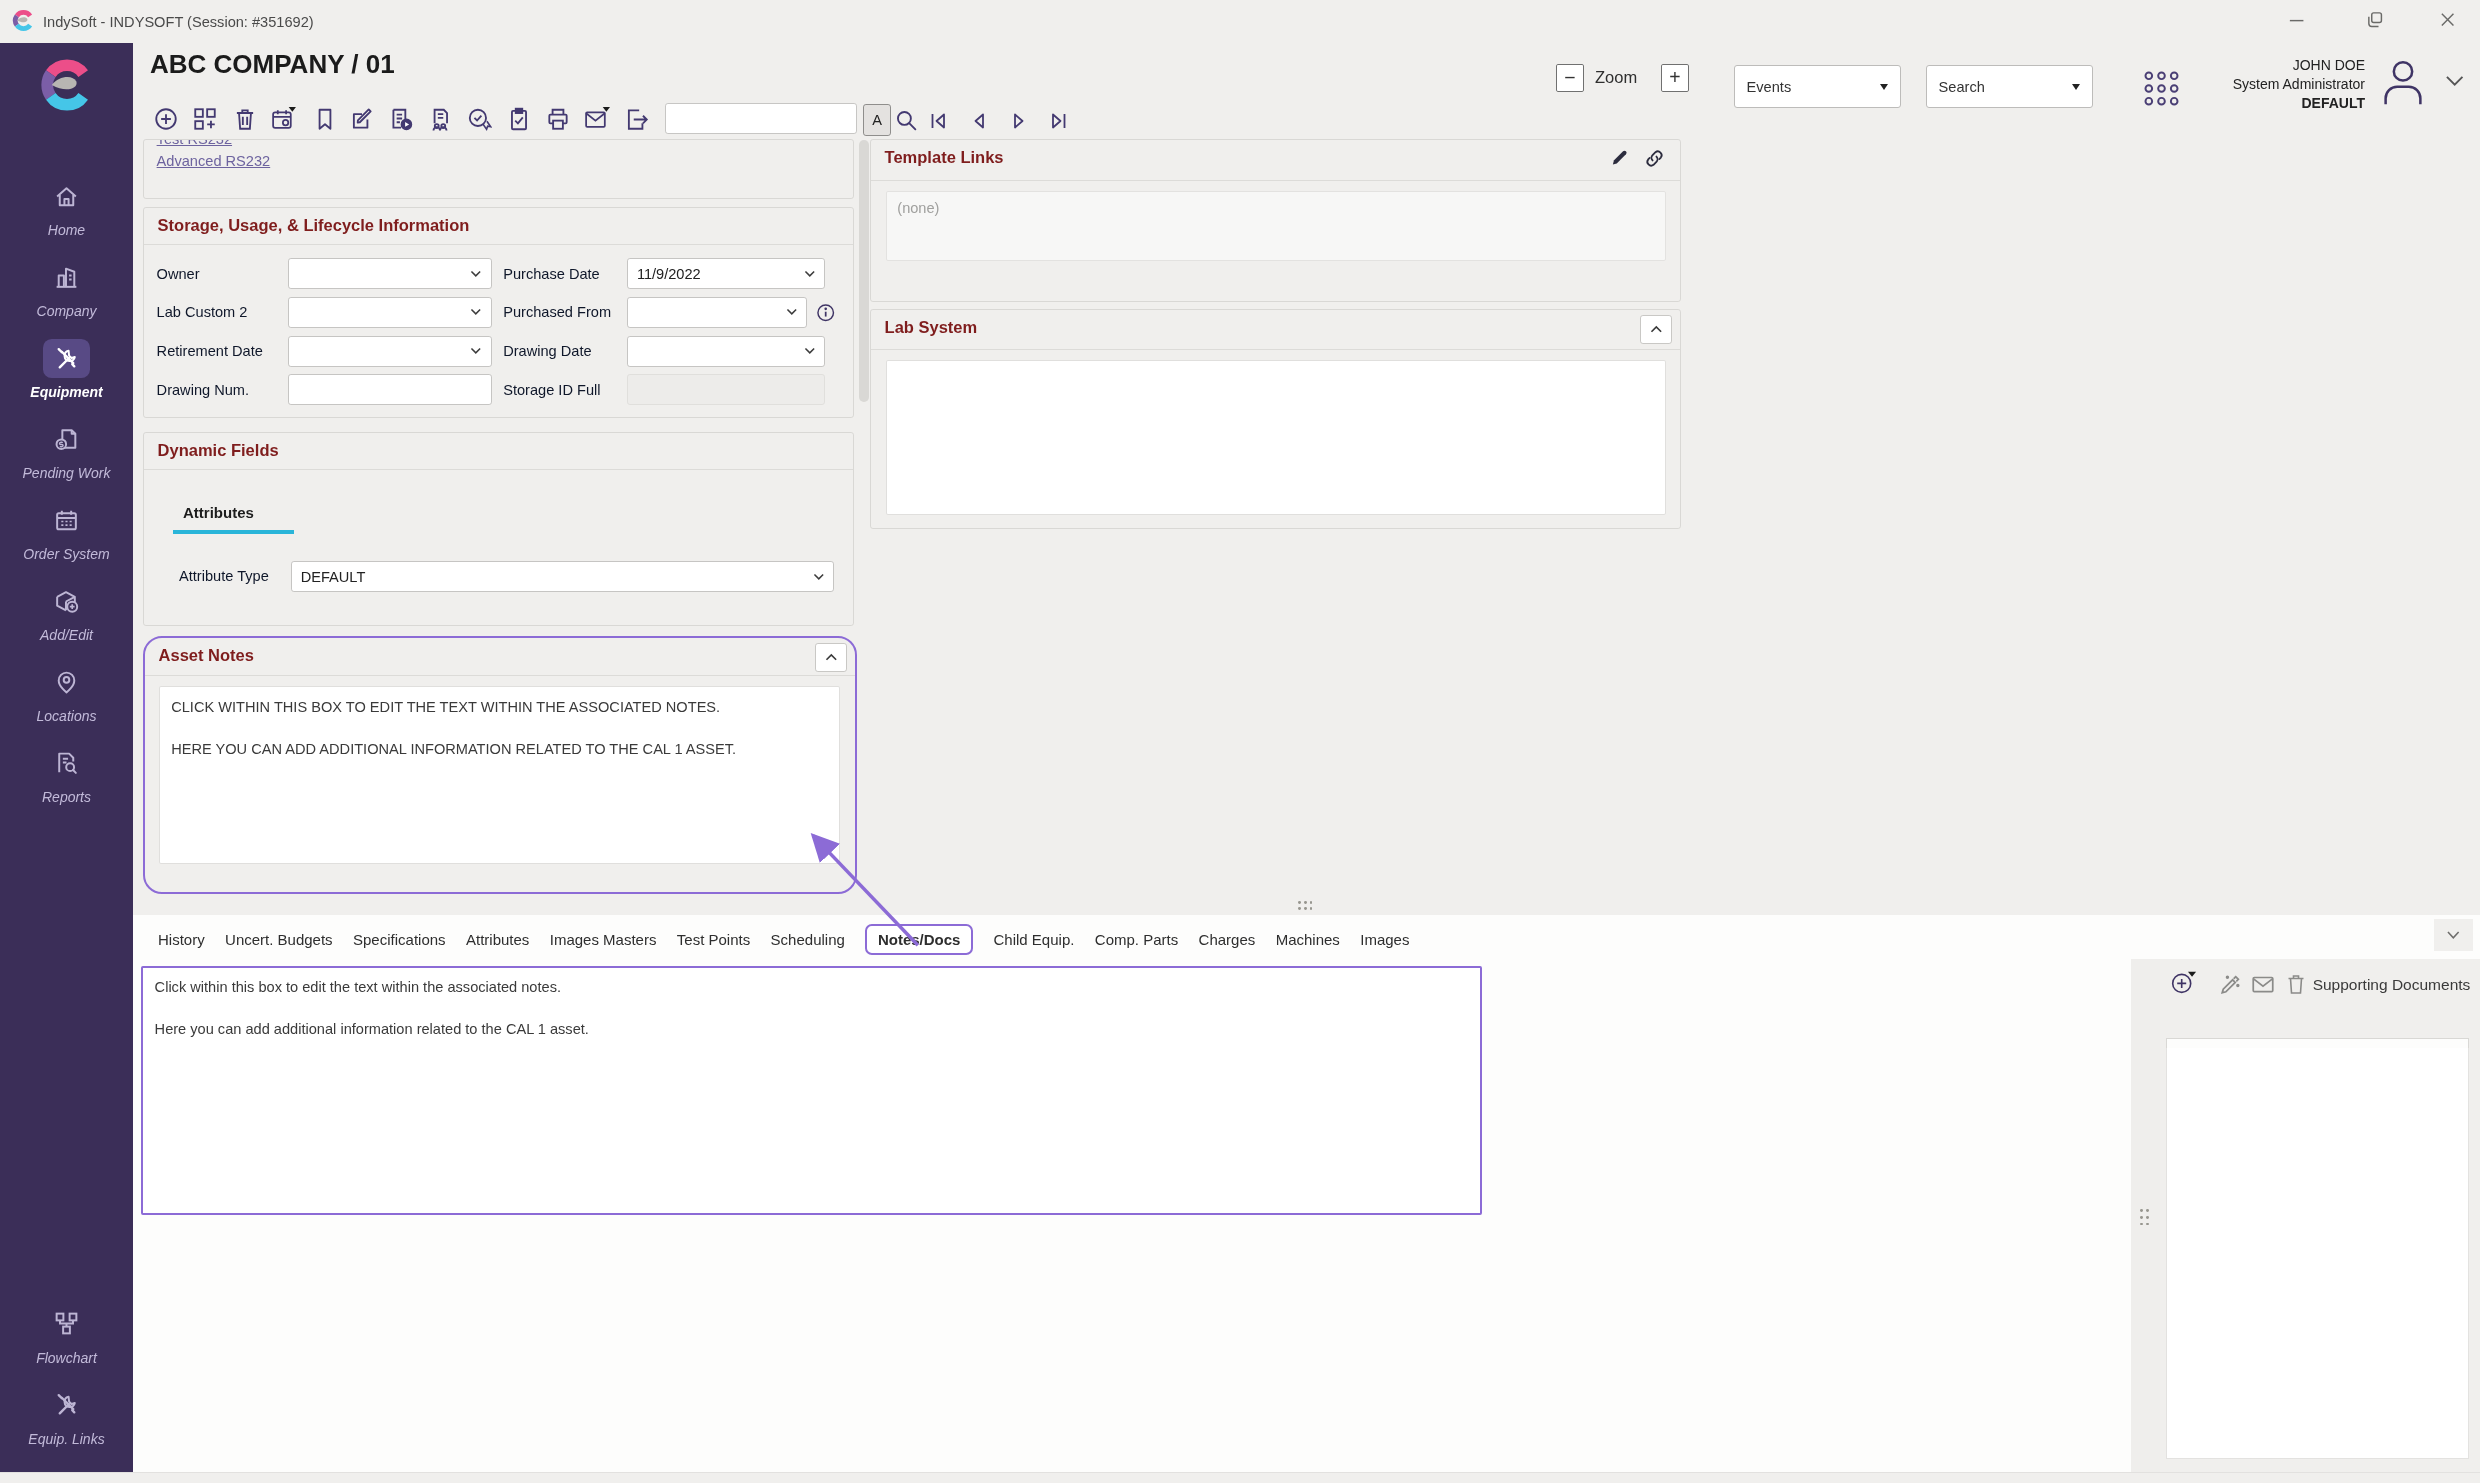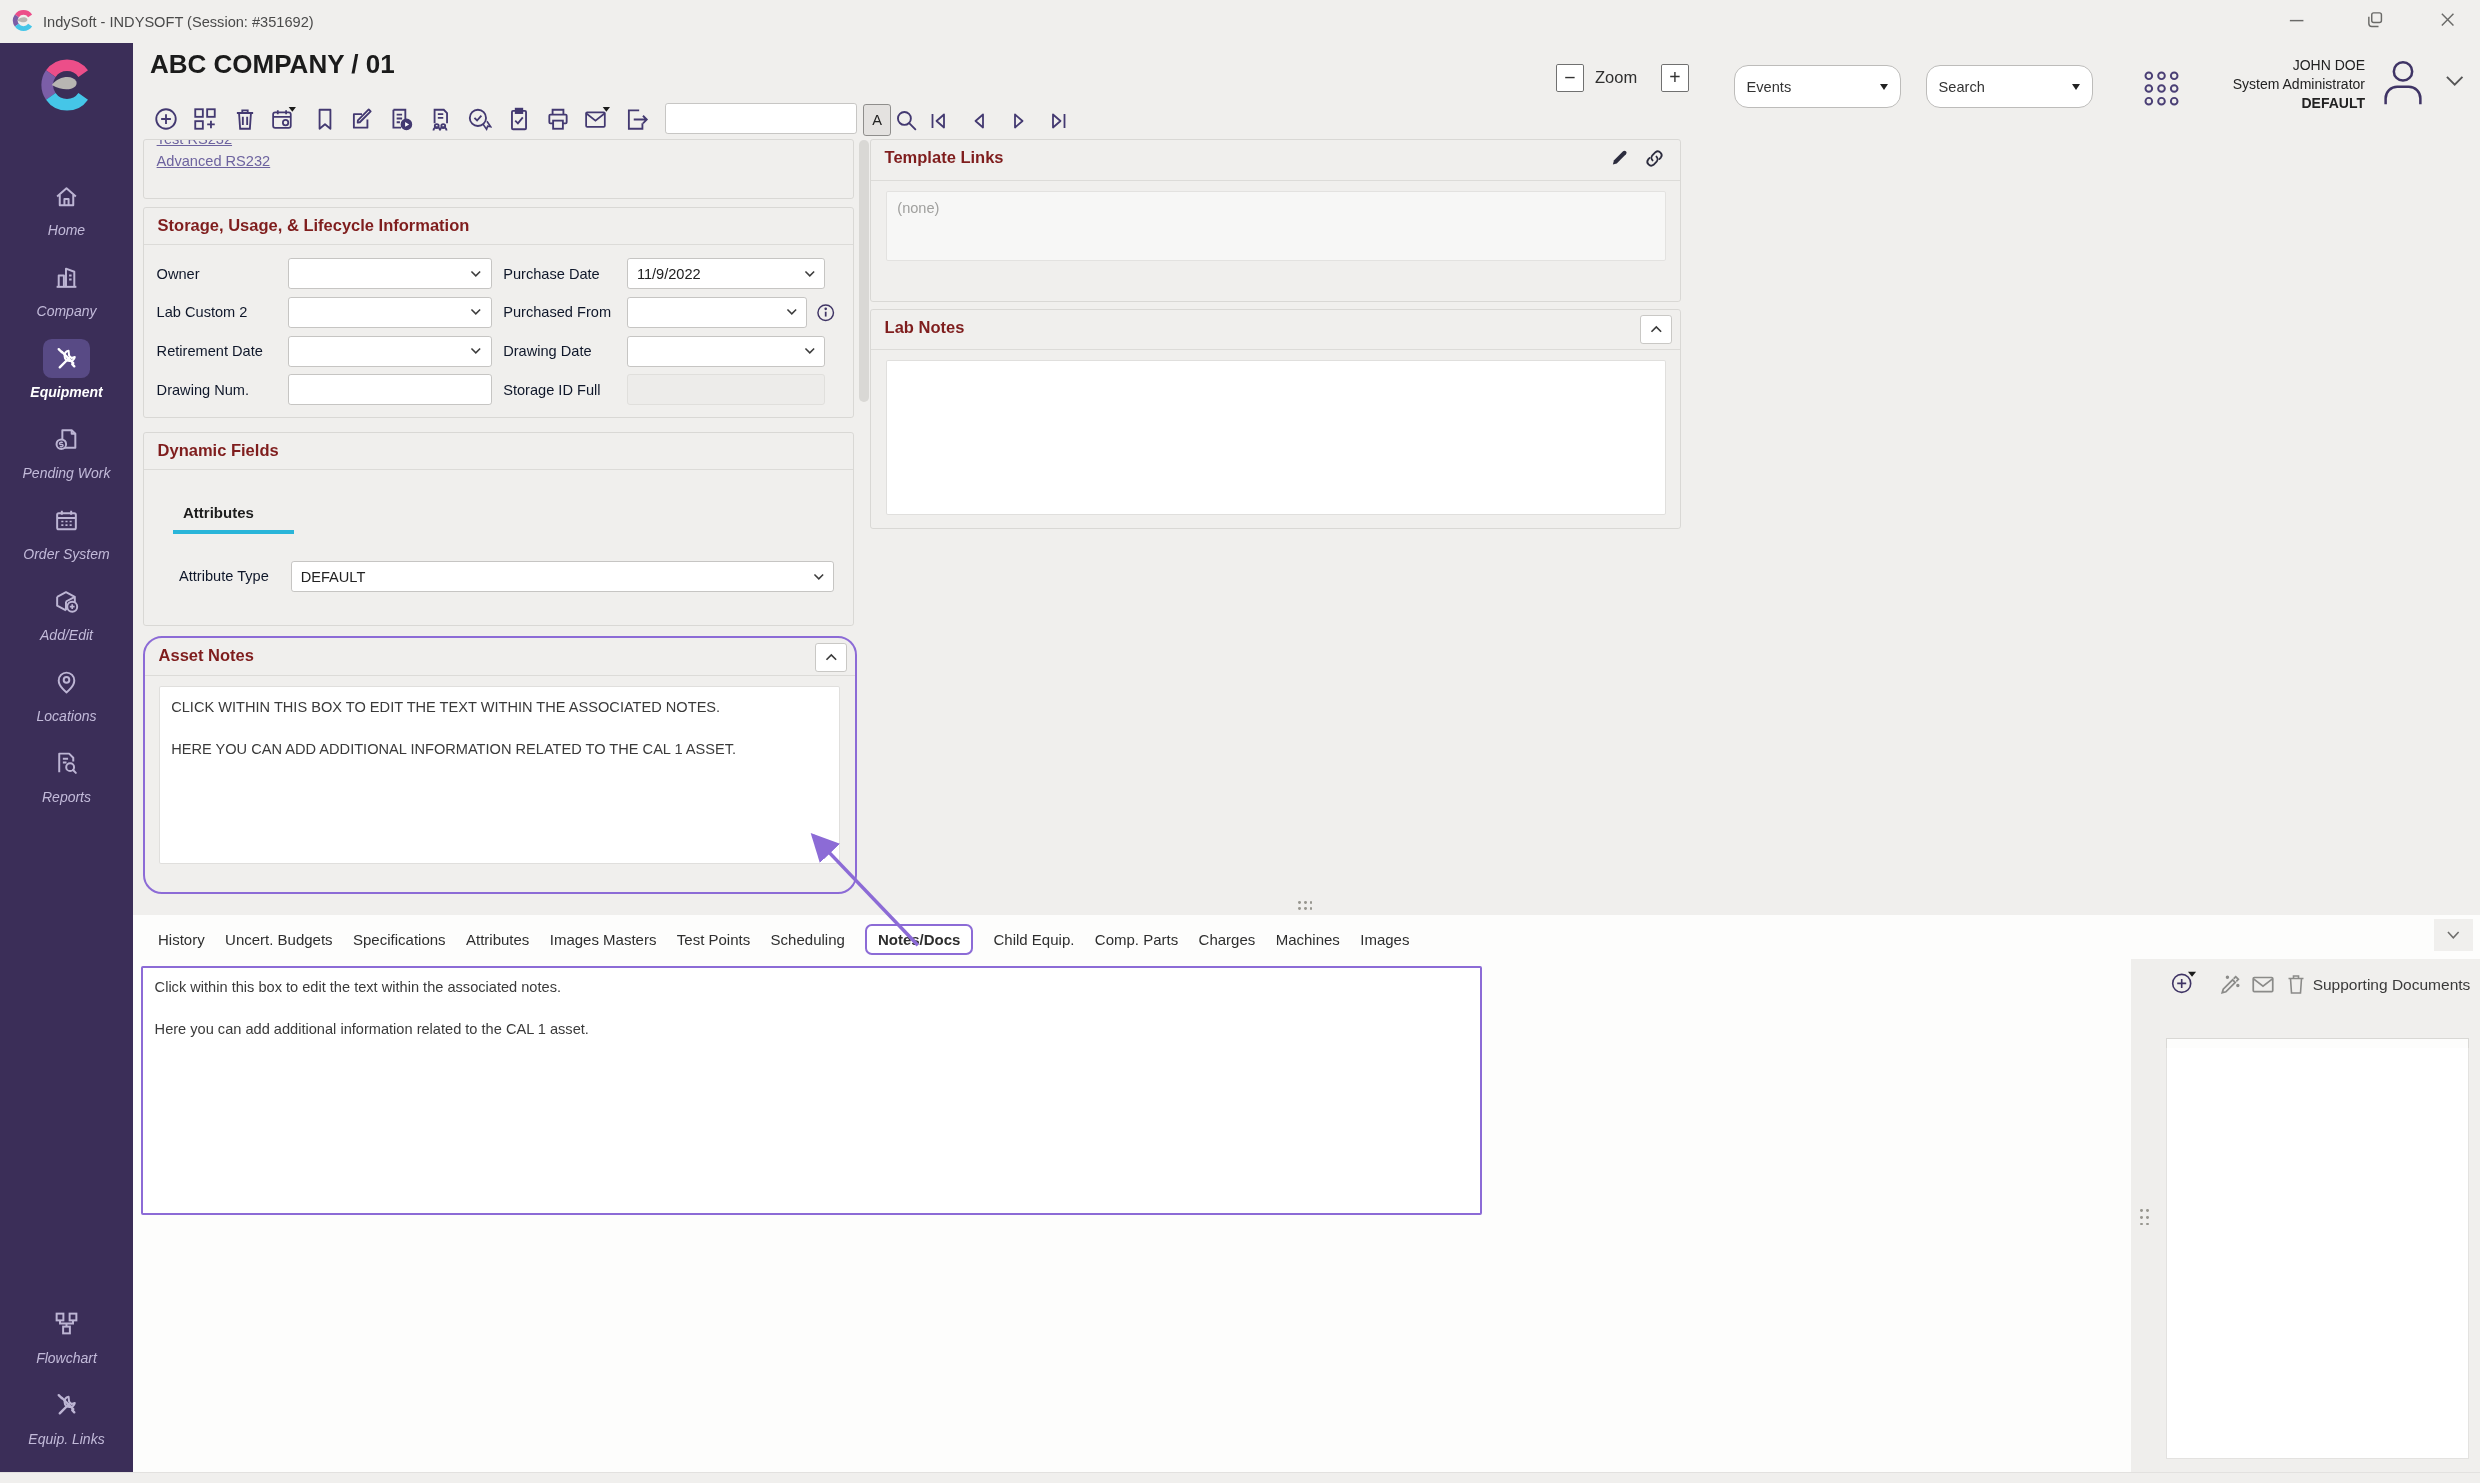--- a/index.html
+++ b/index.html
@@ -21,21 +21,21 @@
   .snav.active .slabel{color:#ffffff;font-weight:700;}
   .iconbox{width:47px;height:39px;border-radius:8.7px;display:flex;align-items:center;justify-content:center;}
   .snav.active .iconbox{background:#584a85;}
   
   .page-title{position:absolute;left:150px;top:49px;font-size:26px;font-weight:700;color:#1b1b1b;}
   .zbox{position:absolute;top:64px;width:26px;height:26px;background:#fff;border:1.6px solid #707070;
         border-radius:1.9px;display:flex;align-items:center;justify-content:center;
         font-size:19.4px;color:#333;cursor:pointer;line-height:1;}
   .zoom-label{position:absolute;left:1595px;top:68px;font-size:16.5px;color:#2f2f2f;}
   .hdd{position:absolute;top:65px;width:167px;height:43px;background:#fff;border:1px solid #bdbcba;
-       border-radius:14px;display:flex;align-items:center;justify-content:space-between;
+       border-radius:3px;display:flex;align-items:center;justify-content:space-between;
        padding:0 11.6px;box-sizing:border-box;font-size:14.6px;color:#333;cursor:pointer;}
   .tri{width:0;height:0;border-left:4.9px solid transparent;border-right:4.9px solid transparent;border-top:6.8px solid #222;}
   .userblock{position:absolute;right:115px;top:56px;text-align:right;font-size:14px;line-height:19px;color:#222;}
   .userblock .uname{}
   .userblock .uprofile{font-weight:700;}
   
   .tbi{position:absolute;top:104px;width:29px;height:29px;display:flex;align-items:center;justify-content:center;cursor:pointer;}
   .qsearch{position:absolute;left:665px;top:103px;width:192px;height:31px;border:1px solid #c7c6c4;
            border-radius:2.9px;background:#fff;font-size:14.6px;padding:0 7.8px;box-sizing:border-box;
            font-family:"Liberation Sans",sans-serif;}
@@ -509,21 +509,21 @@
         <path d="M14 10 a4 4 0 0 1 0 5.6 l-3 3 a4 4 0 0 1-5.6-5.6 l1.6-1.6"></path>
       </svg>
     </span>
     <div class="hdiv" style="top:40px;"></div>
     <div class="abs" style="left:14.6px;top:51px;width:780px;height:70px;background:#f7f7f6;border:1px solid #e3e2e0;border-radius:1.9px;box-sizing:border-box;">
       <span style="display:block;margin:7.8px 0 0 10.7px;font-size:14.6px;color:#a0a09e;">(none)</span>
     </div>
   </div>
 
   <div class="panel" style="left:870px;top:309px;width:811px;height:220px;">
-    <div class="panel-h">Lab Notes</div>
+    <div class="panel-h">Lab System</div>
     <div class="chevbox" style="right:7.8px;top:4.9px;">
       <svg width="12.6" height="8.7" viewBox="0 0 13 9">
           <polyline points="1.5,7 6.5,2 11.5,7" fill="none" stroke="#3a3a3a" stroke-width="1.7"></polyline>
         </svg>
     </div>
     <div class="hdiv" style="top:39px;"></div>
     <div class="notearea" style="left:14.6px;top:50px;width:780px;height:155px;"></div>
   </div>
 
   <div class="abs" style="left:859px;top:140px;width:9.7px;height:763px;background:#eeede b;">

